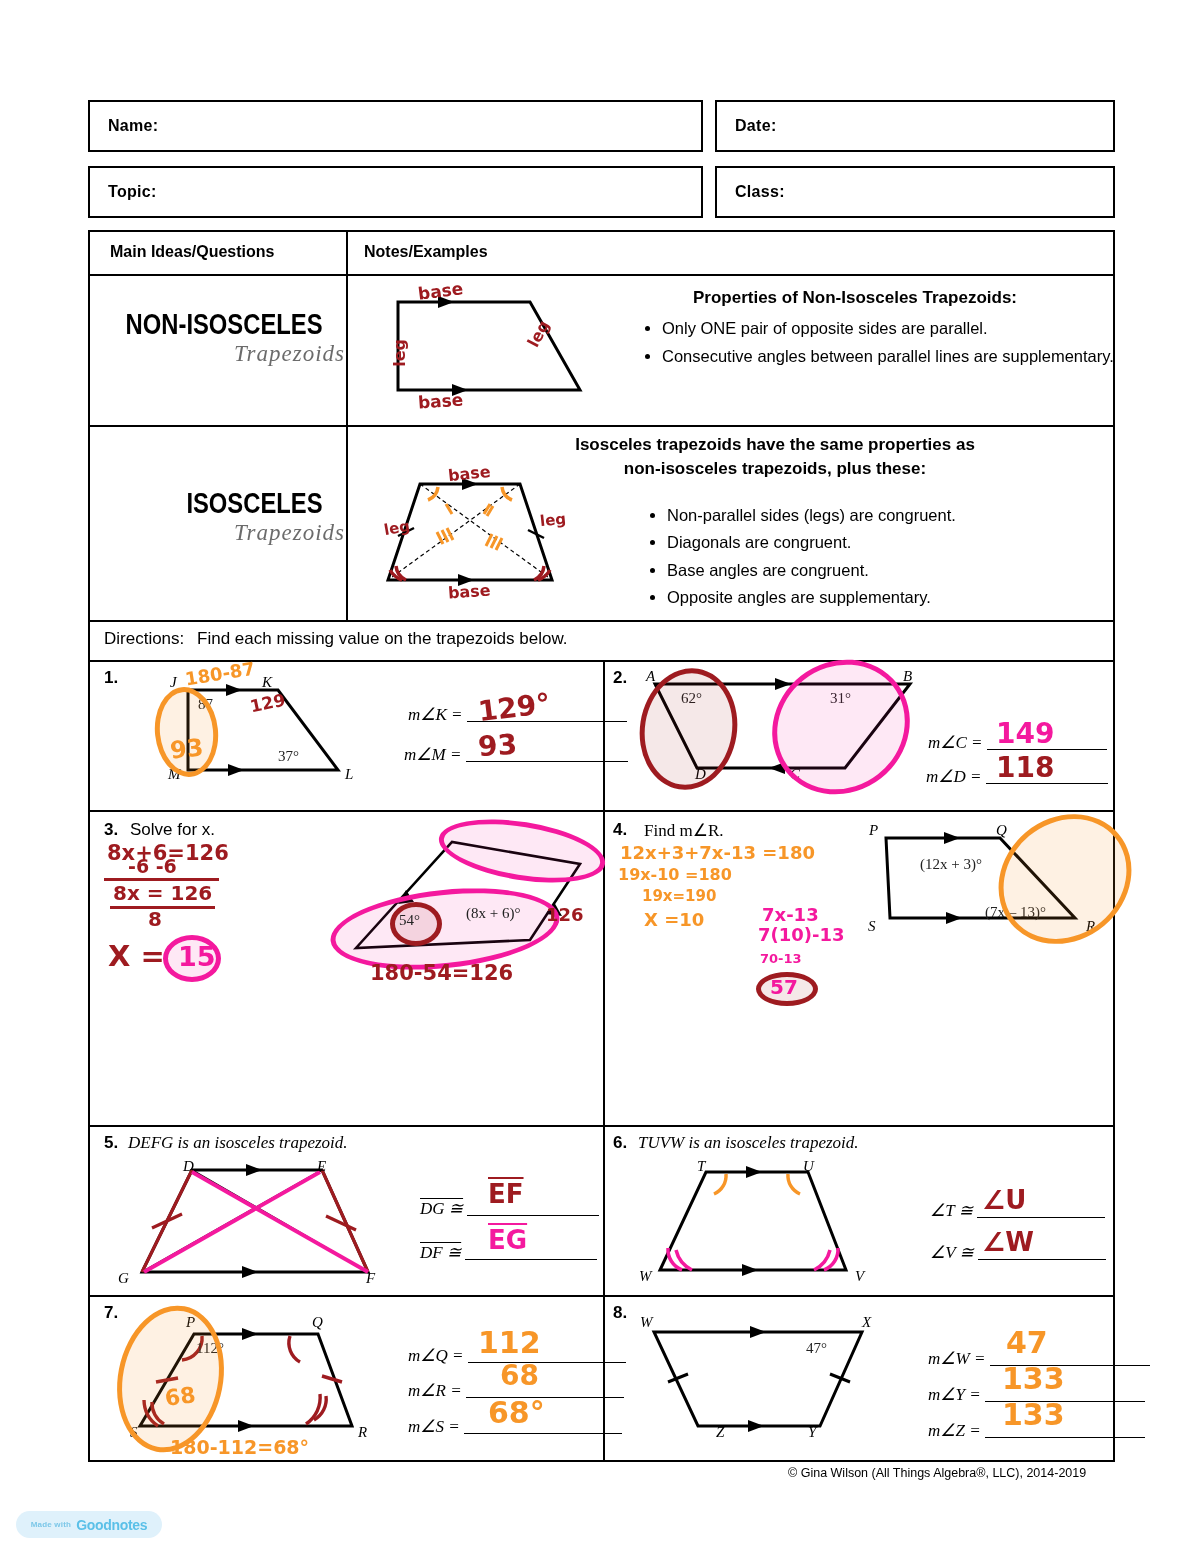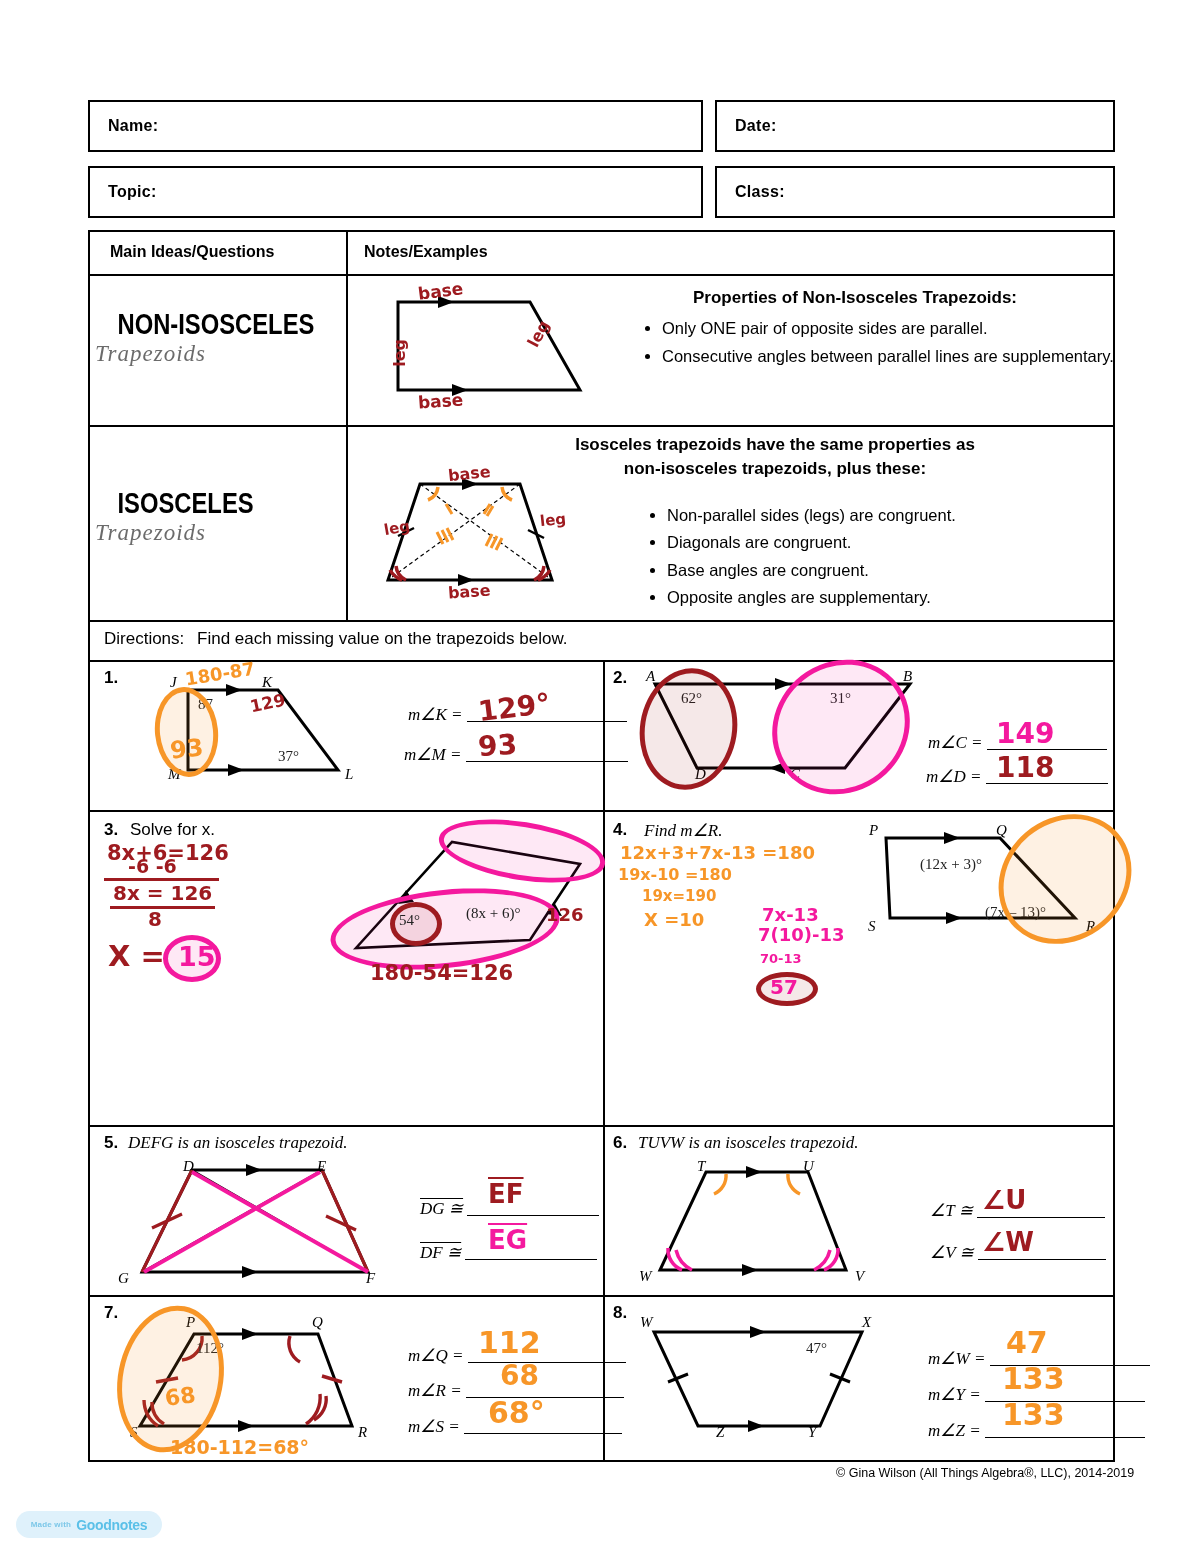--- a/index.html
+++ b/index.html
@@ -20,37 +20,37 @@
   #hdr-class{left:715px;top:166px;width:400px;height:52px;}
 
   
   .tbl{position:absolute;left:88px;top:230px;width:1027px;height:1232px;
       border:2px solid #000;box-sizing:border-box;}
   .vline{position:absolute;background:#000;}
   .hline{position:absolute;background:#000;left:0;width:100%;height:2px;}
 
   .colhead{position:absolute;font-weight:bold;font-size:16px;}
 
-  .mi-title{position:absolute;text-align:left;width:250px;}
+  .mi-title{position:absolute;text-align:right;width:250px;}
   .mi-big{font-family:"Liberation Sans", sans-serif;font-weight:bold;
      font-size:29px;letter-spacing:0px;transform:scaleX(.82);
      transform-origin:center;white-space:nowrap;}
   .mi-script{font-family:"Liberation Serif", serif;font-style:italic;
      font-size:23px;color:#3a3a3a;opacity:.75;letter-spacing:1px;}
 
   .props-h{position:absolute;font-weight:bold;font-size:17px;text-align:center;}
   .props-ul{position:absolute;margin:0;padding-left:22px;font-size:16.5px;line-height:1.5;}
   .props-ul li{margin-bottom:3px;}
 
   .dirs{position:absolute;font-size:17px;}
   .dirs b{font-weight:normal;}
 
   .qnum{position:absolute;font-weight:bold;font-size:17px;}
   .qtxt{position:absolute;font-size:17px;}
-  .qtxt i, .ital{font-family:"Liberation Serif", serif;font-style:italic;text-align:center;}
+  .qtxt i, .ital{font-family:"Liberation Serif", serif;text-align:center;}
 
   .ansrow{position:absolute;font-family:"Liberation Serif", serif;
      font-style:italic;font-size:17px;white-space:nowrap;}
   .blank{display:inline-block;border-bottom:1.5px solid #000;height:17px;
      vertical-align:-2px;}
 
   .lbl{position:absolute;font-family:"Liberation Serif", serif;
      font-style:italic;font-size:15px;}
   .angle-lbl{position:absolute;font-family:"Liberation Serif", serif;
      font-size:15px;color:#222;}
@@ -60,21 +60,21 @@
       white-space:nowrap;line-height:1.12;}
   .hw-red{color:#9e1b20;}
   .hw-orange{color:#f79628;}
   .hw-pink{color:#f4199e;}
 
   .ellipse{position:absolute;border-radius:50%;box-sizing:border-box;}
   .el-orange{border:5px solid #f79628;background:rgba(247,150,40,.13);}
   .el-pink{border:5px solid #f4199e;background:rgba(244,25,158,.10);}
   .el-dred{border:5px solid #9e1b20;background:rgba(158,27,32,.10);}
 
-  .footer{position:absolute;font-size:12.5px;margin-left:48px;}
+  .footer{position:absolute;font-size:12.5px;}
 
   .gn{position:absolute;left:16px;top:1511px;width:146px;height:27px;
       border-radius:14px;background:#dff1fb;display:flex;align-items:center;
       justify-content:center;gap:5px;}
   .gn .a{font-size:8px;font-weight:bold;color:#7cc7e8;letter-spacing:.2px;}
   .gn .b{font-size:14px;font-weight:bold;color:#5bc0e8;letter-spacing:-.3px;}
 
   svg{position:absolute;overflow:visible;}
 </style>
 </head>

